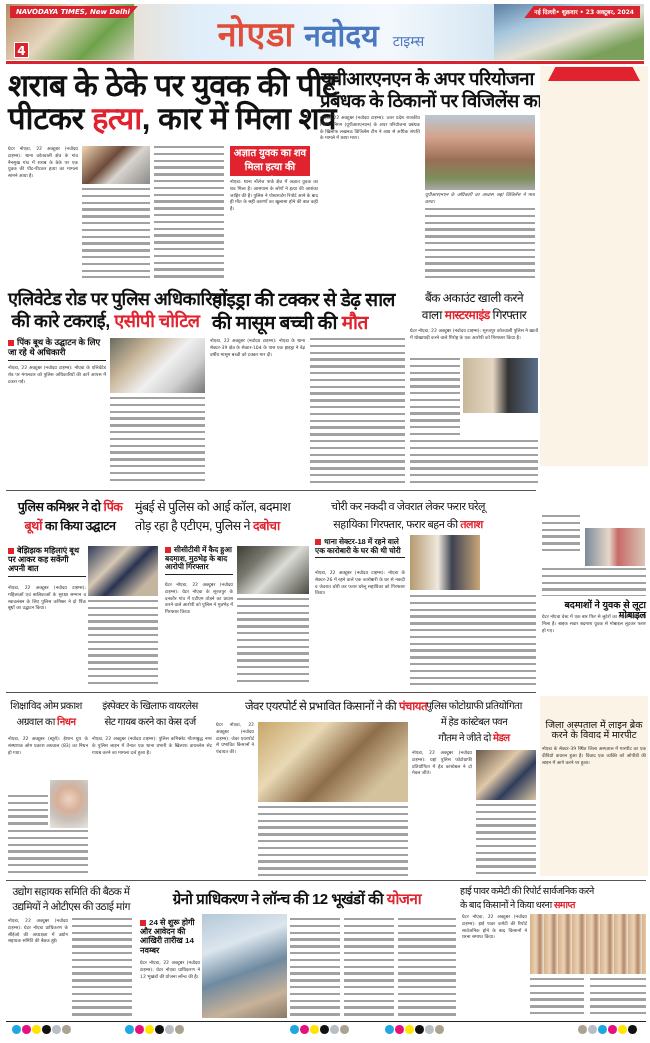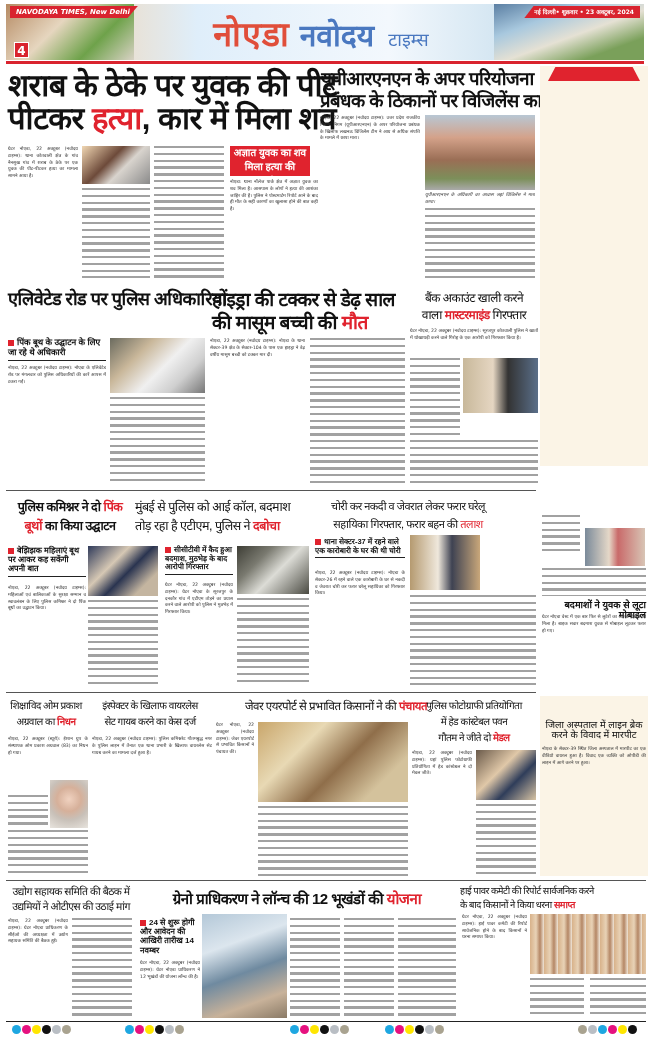--- a/index.html
+++ b/index.html
@@ -7,21 +7,21 @@
 .abs{position:absolute}
 .mast{left:6px;top:4px;width:638px;height:56px;background:linear-gradient(90deg,#c9b49a 0,#e8e2d8 20%,#dfeefa 30%,#f3f8fd 60%,#cfe3f0 80%,#8fae8a 100%)}
 .mast .pic1{left:0;top:0;width:128px;height:56px;background:linear-gradient(135deg,#b58a63,#e6d6bf 40%,#6ea24a 70%,#d9d2c5)}
 .mast .pic2{right:0;top:0;width:150px;height:56px;background:linear-gradient(160deg,#5b7fa3,#a8c8de 30%,#e5e1d4 55%,#7aa05a 80%)}
 .tagleft{left:4px;top:2px;background:#d9232e;color:#fff;font-size:7px;font-style:italic;font-weight:bold;padding:2px 8px 2px 6px;clip-path:polygon(0 0,100% 0,92% 100%,0 100%)}
 .tagright{right:4px;top:2px;background:#d9232e;color:#fff;font-size:6px;font-weight:bold;padding:2px 6px 2px 10px;clip-path:polygon(8% 0,100% 0,100% 100%,0 100%)}
 .pagenum{left:8px;top:38px;width:15px;height:16px;background:#d9232e;color:#fff;font-weight:bold;font-size:12px;text-align:center;line-height:16px;border:1px solid #fff}
 .logo{left:140px;top:6px;width:350px;height:48px;text-align:center;white-space:nowrap}
 .logo .l1{font-family:"DejaVu Sans",sans-serif;font-weight:900;font-size:34px;color:#e04e3a;letter-spacing:1px}
 .logo .l2{font-family:"DejaVu Sans",sans-serif;font-weight:900;font-size:30px;color:#4a78c0;margin-left:10px}
-.logo .l3{font-size:18px;color:#4a78c0;margin-left:14px}
+.logo .l3{font-size:14px;color:#4a78c0;margin-left:14px}
 .rule{left:6px;top:61px;width:638px;height:3px;background:#d9232e}
 .h1{font-family:"Liberation Sans",sans-serif;font-weight:bold;color:#111;letter-spacing:-0.5px;line-height:1.05;white-space:nowrap}
 .red{color:#e0232e}
 .txt{font-size:4.6px;line-height:6.8px;color:#333;text-align:justify;overflow:hidden}
 .grey{background:repeating-linear-gradient(180deg,#555 0,#555 2.4px,#fff 2.4px,#fff 6.8px);opacity:.55}
 .photo{background:linear-gradient(135deg,#8a8a8a,#d7d2c8 40%,#6d6a64 70%,#b8b0a3)}
 .bullet{font-weight:bold;font-family:"Liberation Sans",sans-serif;line-height:1.15;border-bottom:1px solid #222;padding-bottom:2px}
 .bullet:before{content:"";display:inline-block;width:6px;height:6px;background:#e0232e;margin-right:3px;vertical-align:middle}
 .redbox{background:#e0232e;color:#fff;text-align:center;font-weight:bold;font-family:"Liberation Sans",sans-serif}
 .quick{left:540px;top:66px;width:108px;height:400px;background:#fbf4e6}
@@ -72,20 +72,21 @@
 <div class="abs txt" style="left:542px;top:110px;width:104px;height:110px"></div>
 <div class="abs sub" style="left:542px;top:222px;width:104px;font-size:10.5px;text-align:center"></div>
 <div class="abs txt" style="left:542px;top:250px;width:104px;height:100px"></div>
 <div class="abs sub" style="left:542px;top:358px;width:104px;font-size:11px;text-align:center"></div>
 <div class="abs txt" style="left:542px;top:372px;width:104px;height:68px"></div>
 <div class="abs sub" style="left:542px;top:440px;width:104px;font-size:10.5px;text-align:center"></div>
 <div class="abs txt" style="left:542px;top:470px;width:104px;height:40px"></div>
 
 <div class="abs h1" style="left:8px;top:288px;width:195px;font-size:18px;line-height:22px;text-align:center">
   <div>एलिवेटेड रोड पर पुलिस अधिकारियों</div>
+  <div><span>की कारे टकराई, </span><span class="red">एसीपी चोटिल</span></div>
 </div>
 <div class="abs bullet" style="left:8px;top:338px;width:98px;font-size:8.5px">पिंक बूथ के उद्घाटन के लिए जा रहे थे अधिकारी</div>
 <div class="abs txt" style="left:8px;top:365px;width:98px;height:120px">नोएडा, 22 अक्टूबर (नवोदय टाइम्स): नोएडा के एलिवेटेड रोड पर मंगलवार को पुलिस अधिकारियों की कारें आपस में टकरा गईं।</div>
 <div class="abs photo" style="left:110px;top:338px;width:95px;height:55px;background:linear-gradient(135deg,#6b6b5f,#c9b79a 30%,#f0f0f0 55%,#cfcfcf 75%,#777)"></div>
 <div class="abs grey" style="left:110px;top:397px;width:95px;height:88px"></div>
 
 <div class="abs h1" style="left:212px;top:288px;width:200px;font-size:19px;line-height:23px;text-align:left">
   <div>हाइड्रा की टक्कर से डेढ़ साल</div>
   <div><span>की मासूम बच्ची की </span><span class="red">मौत</span></div>
 </div>
@@ -116,23 +117,23 @@
   <div>मुंबई से पुलिस को आई कॉल, बदमाश</div>
   <div><span>तोड़ रहा है एटीएम, पुलिस ने </span><span class="red" style="font-weight:bold">दबोचा</span></div>
 </div>
 <div class="abs bullet" style="left:165px;top:546px;width:68px;font-size:7.5px">सीसीटीवी में कैद हुआ बदमाश, मुठभेड़ के बाद आरोपी गिरफ्तार</div>
 <div class="abs txt" style="left:165px;top:582px;width:68px;height:103px">ग्रेटर नोएडा, 22 अक्टूबर (नवोदय टाइम्स): ग्रेटर नोएडा के सूरजपुर के दनकौर गांव में एटीएम तोड़ने का प्रयास करने वाले आरोपी को पुलिस ने मुठभेड़ में गिरफ्तार किया।</div>
 <div class="abs photo" style="left:237px;top:546px;width:72px;height:48px;background:linear-gradient(135deg,#3d3d35,#7a7a70 30%,#dcdcd6 55%,#4a4a42)"></div>
 <div class="abs grey" style="left:237px;top:598px;width:72px;height:87px"></div>
 
 <div class="abs h1" style="left:283px;top:497px;width:250px;font-size:11px;line-height:18px;text-align:center;font-weight:normal">
   <div>चोरी कर नकदी व जेवरात लेकर फरार घरेलू</div>
-  <div><span>सहायिका गिरफ्तार, फरार बहन की </span><span class="red" style="font-weight:normal">तलाश</span></div>
-</div>
-<div class="abs bullet" style="left:315px;top:538px;width:90px;font-size:7.5px">थाना सेक्टर-37 में रहने वाले एक कारोबारी के घर की थी चोरी</div>
+  <div><span>सहायिका गिरफ्तार, फरार बहन की </span><span class="red" style="font-weight:bold">तलाश</span></div>
+</div>
+<div class="abs bullet" style="left:315px;top:538px;width:90px;font-size:7.5px">थाना सेक्टर-18 में रहने वाले एक कारोबारी के घर की थी चोरी</div>
 <div class="abs txt" style="left:315px;top:570px;width:90px;height:115px">नोएडा, 22 अक्टूबर (नवोदय टाइम्स): नोएडा के सेक्टर-26 में रहने वाले एक कारोबारी के घर से नकदी व जेवरात चोरी कर फरार घरेलू सहायिका को गिरफ्तार किया।</div>
 <div class="abs photo" style="left:410px;top:535px;width:70px;height:55px;background:linear-gradient(90deg,#b59a70,#efe8dc 40%,#3e4252 60%,#c9a77a)"></div>
 <div class="abs grey" style="left:410px;top:595px;width:126px;height:90px"></div>
 
 <div class="abs grey" style="left:542px;top:515px;width:38px;height:40px"></div>
 <div class="abs photo" style="left:585px;top:528px;width:60px;height:38px;background:linear-gradient(90deg,#7a8a9a,#e5d8c8 40%,#c96a6a 55%,#d8c5b5)"></div>
 <div class="abs grey" style="left:542px;top:568px;width:104px;height:28px"></div>
 <div class="abs sub" style="left:542px;top:600px;width:104px;font-size:9.5px;text-align:right">बदमाशों ने युवक से लूटा मोबाइल</div>
 <div class="abs txt" style="left:542px;top:614px;width:104px;height:80px">ग्रेटर नोएडा वेस्ट में एक बार फिर से लुटेरों का आतंक देखने को मिला है। बाइक सवार बदमाश युवक से मोबाइल लूटकर फरार हो गए।</div>
 

